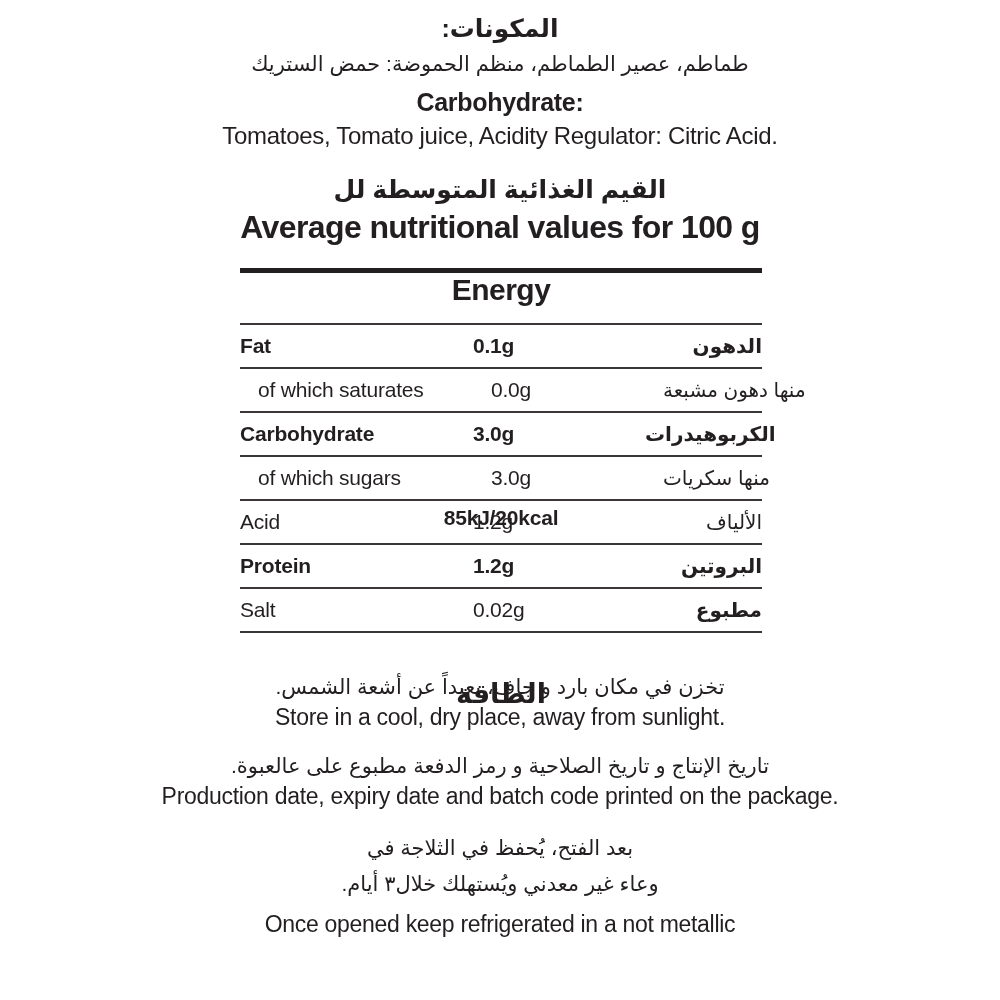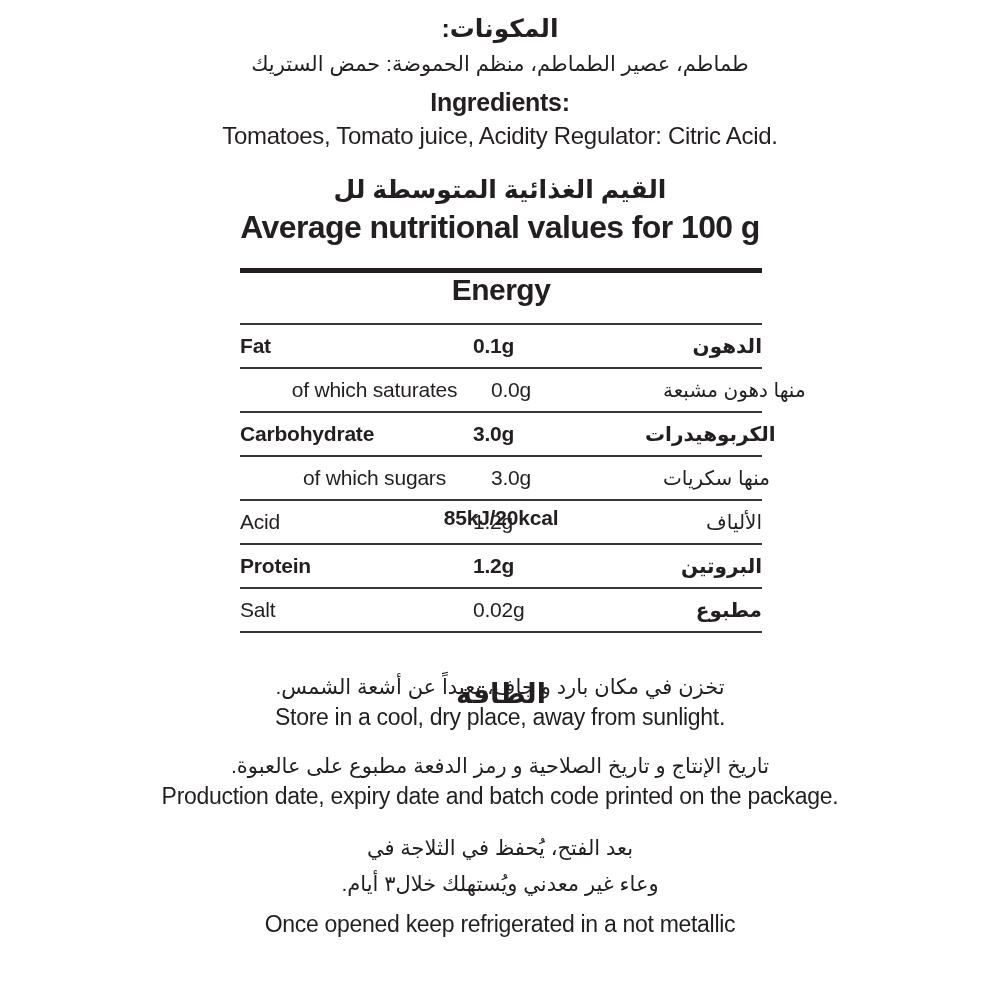--- a/index.html
+++ b/index.html
@@ -123,21 +123,21 @@
   .nrow.energy .ncell-en { font-size: 30px; font-weight: 700; letter-spacing: -0.5px; }
   .nrow.energy .ncell-val { font-size: 21px; font-weight: 700; }
   .nrow.energy .ncell-ar { font-size: 27px; font-weight: 700; }
 
   
   .nrow.main .ncell-en  { font-weight: 700; }
   .nrow.main .ncell-val { font-weight: 700; }
   .nrow.main .ncell-ar  { font-weight: 700; }
 
   
-  .nrow.sub .ncell-en  { font-weight: 400; padding-left: 18px; text-align: center; }
+  .nrow.sub .ncell-en  { font-weight: 400; padding-left: 18px; }
   .nrow.sub .ncell-val { font-weight: 400; }
   .nrow.sub .ncell-ar  { font-weight: 400; }
 
   
   .nrow.plain .ncell-en  { font-weight: 400; }
   .nrow.plain .ncell-val { font-weight: 400; }
   .nrow.plain .ncell-ar  { font-weight: 400; }
   .nrow.plain.ar-bold .ncell-ar { font-weight: 700; }
 
   
@@ -166,21 +166,21 @@
   .note-group.last .note-en { line-height: 36px; margin-top: 4px; }
 </style>
 </head>
 <body style="color: rgb(35, 31, 32); background: rgb(255, 255, 255);">
 
 <div class="label-page">
 
   <div id="ingredients-block">
     <div class="ing-ar-title ar">المكونات:</div>
     <div class="ing-ar-body ar">طماطم، عصير الطماطم، منظم الحموضة: حمض الستريك</div>
-    <div class="ing-en-title">Ingredients:</div>
+    <div class="ing-en-title">Carbohydrate:</div>
     <div class="ing-en-body">Tomatoes, Tomato juice, Acidity Regulator: Citric Acid.</div>
   </div>
 
   <div id="nutrition-heading">
     <div class="nut-ar ar">القيم الغذائية المتوسطة لل</div>
     <div class="nut-en">Average nutritional values for 100 g</div>
   </div>
 
   <div id="nutrition-table" style="border-top-color: rgb(35, 31, 32);">
       <div class="nrow energy energy" style="border-bottom-color: rgb(58, 53, 54);">

